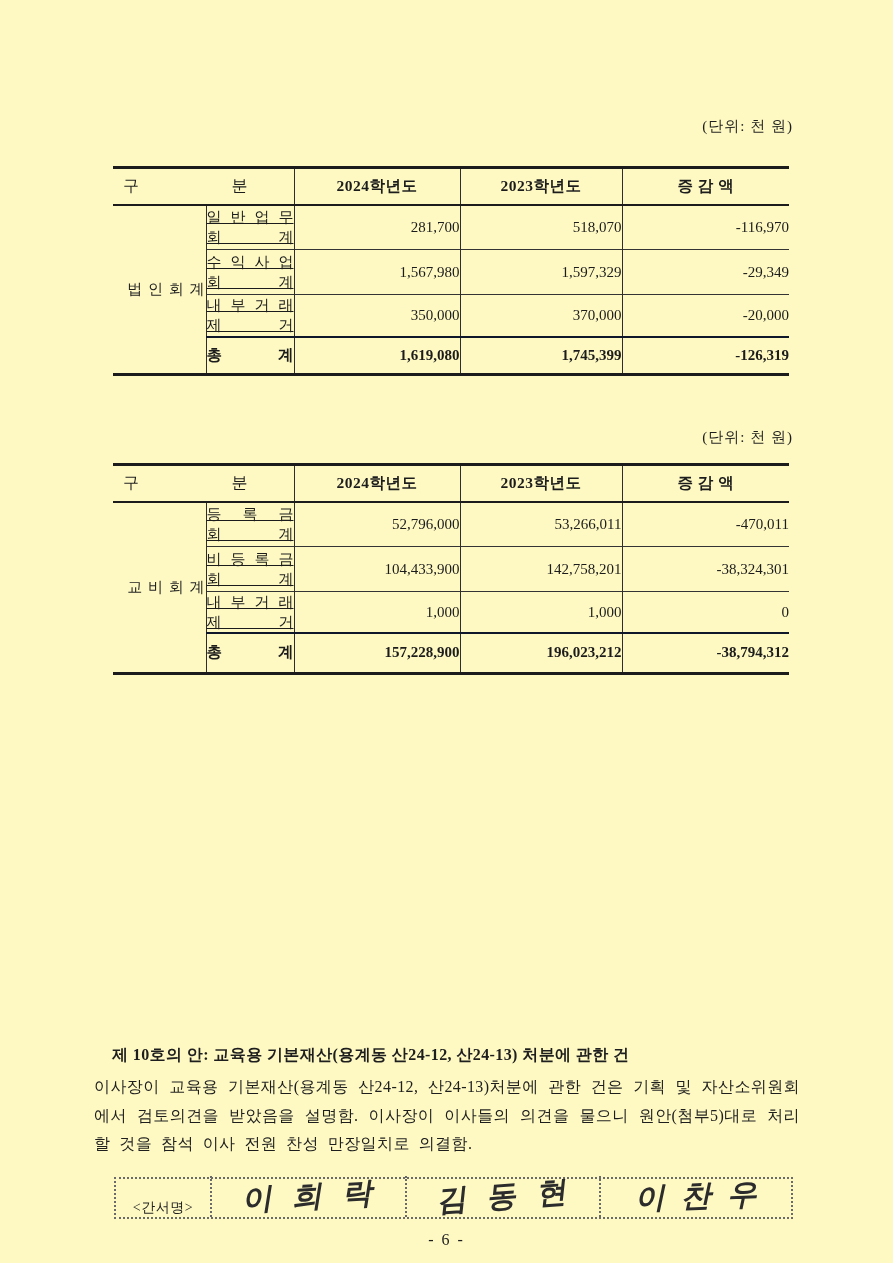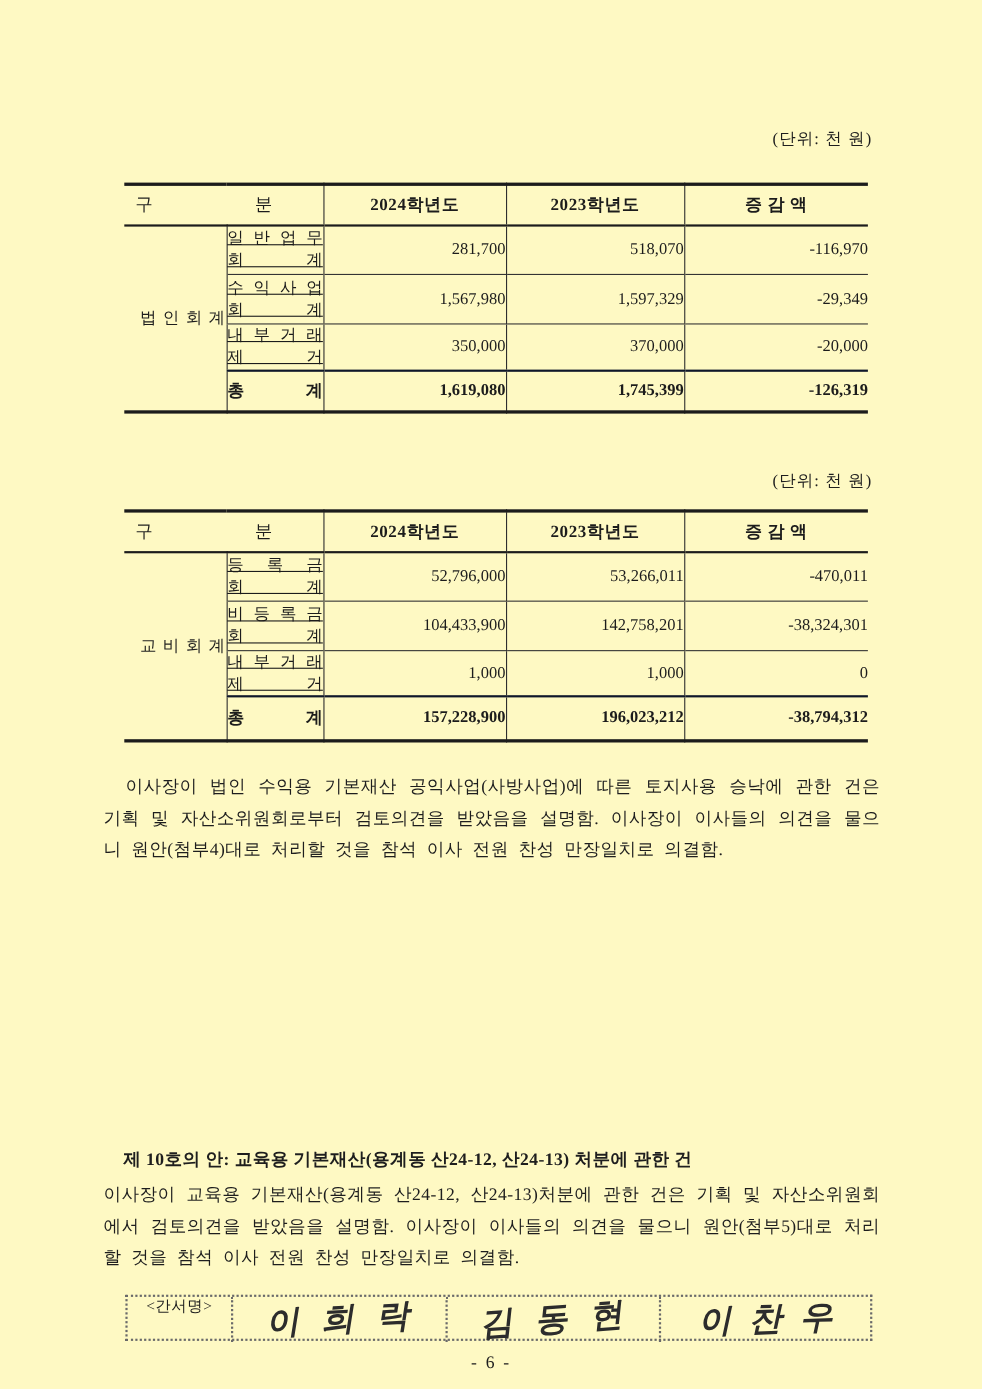--- a/index.html
+++ b/index.html
@@ -66,21 +66,21 @@
   .sec-body {
     font-size:16px; line-height:28.5px; letter-spacing:0.4px; word-spacing:4.5px;
     text-align:justify;
   }
   .indent { text-indent:20px; }
 
   
   .sign-box {
     position:absolute; left:114px; top:1177px; width:679px; height:42px;
     border:2px dotted #6a6a6a;
-    display:flex; align-items:flex-start;
+    display:flex; align-items:flex-end;
   }
   .sign-label-cell {
     width:94px; display:flex; align-items:center; justify-content:center;
     font-size:14px; letter-spacing:0.5px;
   }
   .sign-cell {
     border-left:2px dotted #6a6a6a;
     display:flex; align-items:center; justify-content:center;
     overflow:visible;
   }
@@ -215,21 +215,20 @@
       <tr class="total-row h40">
         <td class="vline total-label">총 계</td>
         <td class="vline num">157,228,900</td>
         <td class="vline num">196,023,212</td>
         <td class="vline num-diff">-38,794,312</td>
       </tr>
     </tbody>
   </table>
 
   <div class="section s8">
-    <div class="sec-body indent">이사장이 법인 수익용 기본재산 공익사업(사방사업)에 따른 토지사용 승낙에 관한 건은 기획 및 자산소위원회로부터 검토의견을 받았음을 설명함. 이사장이 이사들의 의견을 물으니 원안(첨부4)대로 처리할 것을 참석 이사 전원 찬성 만장일치로 의결함.</div>
   </div>
 
 
   <div class="section s10">
     <div class="sec-heading">제 10호의 안: 교육용 기본재산(용계동 산24-12, 산24-13) 처분에 관한 건</div>
     <div class="sec-body">이사장이 교육용 기본재산(용계동 산24-12, 산24-13)처분에 관한 건은 기획 및 자산소위원회에서 검토의견을 받았음을 설명함. 이사장이 이사들의 의견을 물으니 원안(첨부5)대로 처리할 것을 참석 이사 전원 찬성 만장일치로 의결함.</div>
   </div>
 
   <div class="sign-box">
     <div class="sign-label-cell">&lt;간서명&gt;</div>

